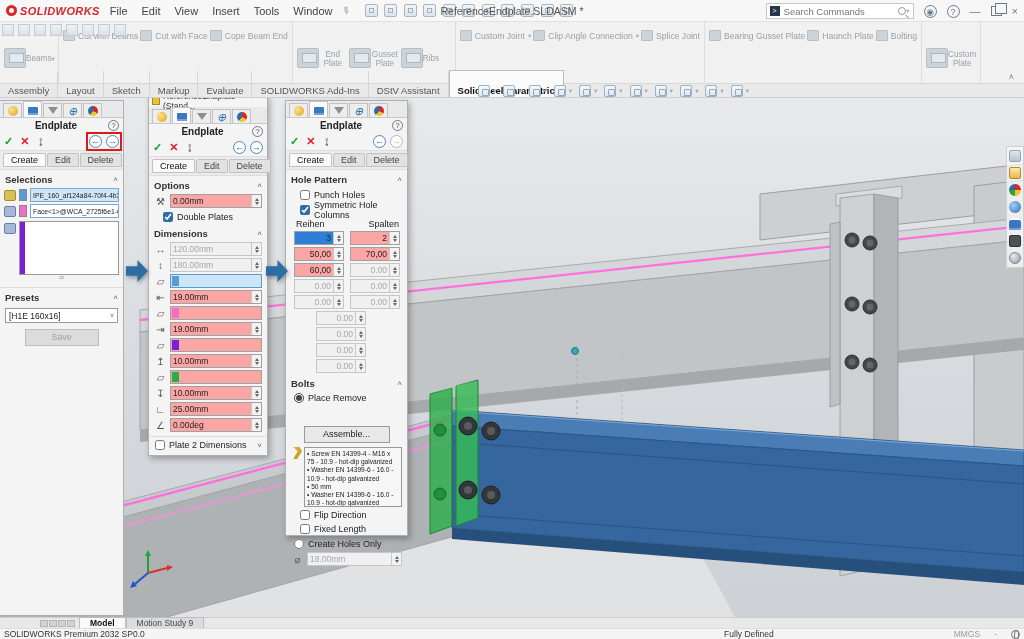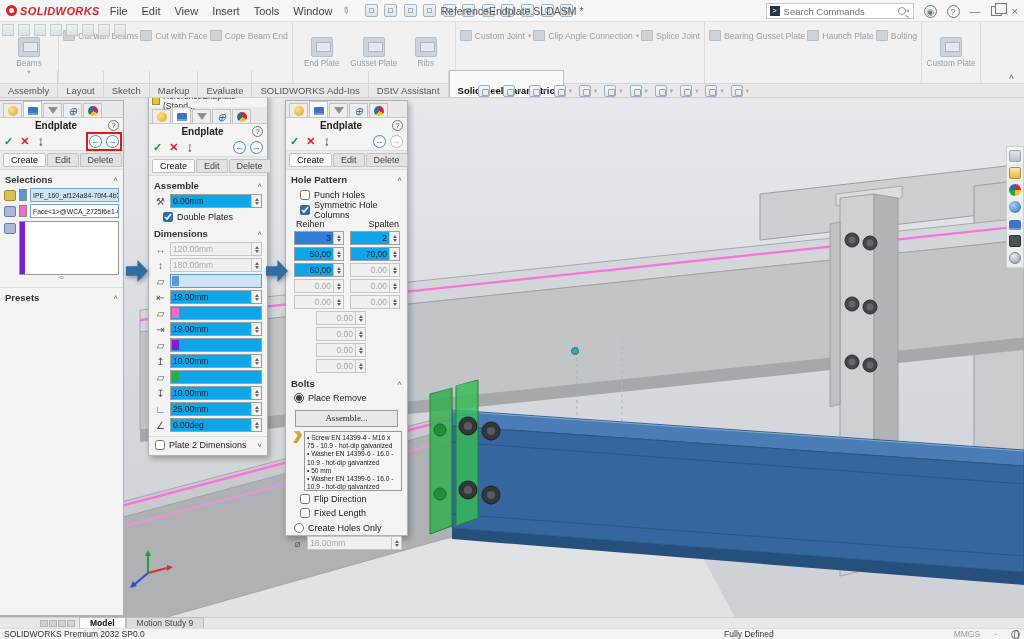--- a/index.html
+++ b/index.html
@@ -30,21 +30,21 @@
   .circle-glyph { width:13px; height:13px; border:1px solid #6c7a87; border-radius:50%; text-align:center; line-height:12px; font-size:9px; color:#6c7a87; }
   .win-restore { width:11px; height:10px; border:1px solid #6c7a87; position:relative; }
   .win-restore::after { content:""; position:absolute; left:3px; top:-4px; width:10px; height:9px; border:1px solid #6c7a87; background:#f7f7f7; }
 
   
   .ribbon { position:absolute; top:22px; left:0; width:1024px; height:62px; background:#f1f1f1; border-bottom:1px solid #d7d7d7; display:flex; align-items:stretch; overflow:hidden; z-index:55; }
   .minibar { position:absolute; top:24px; left:2px; display:flex; gap:4px; z-index:57; }
   .mini-icon { width:12px; height:12px; border:1px solid #c3cad0; background:linear-gradient(180deg,#eef1f3,#dbe1e6); }
   .rgroup { display:flex; border-right:1px solid #dddddd; padding:14px 4px 2px 4px; gap:2px; }
   .rgroup.tall { padding-top:6px; }
-  .rbig { width:50px; display:flex; flex-direction:column; align-items:center; font-size:8.2px; line-height:1.1; text-align:center; color:#9aa0a6; padding-top:1px; }
+  .rbig { width:50px; display:flex; align-items:center; font-size:8.2px; line-height:1.1; text-align:center; color:#9aa0a6; padding-top:1px; }
   .rbig-icon { width:22px; height:20px; background:#ccd3d9; border:1px solid #b6bec6; border-radius:2px; position:relative; margin-bottom:2px; flex:none; }
   .rbig-icon::after { content:""; position:absolute; left:4px; top:4px; width:13px; height:8px; background:#e4e9ed; border:1px solid #aeb7bf; }
   .rrow { display:flex; align-items:center; gap:3px; font-size:8.6px; color:#9aa0a6; height:15px; white-space:nowrap; }
   .rrow-icon { width:12px; height:11px; background:#ccd3d9; border:1px solid #b6bec6; border-radius:1px; flex:none; }
   .rcaret { font-size:6.5px; color:#a8aeb4; }
   .ribbon-collapse { position:absolute; right:8px; bottom:2px; color:#777; font-size:9px; }
 
   
   .tabrow { position:absolute; top:84px; left:0; width:1024px; height:14px; background:#e9e9e9; border-bottom:1px solid #cfcfcf; display:flex; align-items:flex-end; z-index:55; }
   .ctab { font-size:9.5px; color:#555; padding:13px 8px; border-right:1px solid #d5d5d5; height:14px; line-height:13px; }
@@ -102,21 +102,21 @@
   .purplebar { position:absolute; left:0; top:0; bottom:0; width:5px; }
   .resize-dot { width:5px; height:3px; border:1px solid #aaa; border-radius:2px; margin:1px auto 0 auto; }
   .preset-row { padding:3px 5px; }
   .selectbox { height:15px; border:1px solid #9a9a9a; background:#fff; display:flex; align-items:center; font-size:8.5px; padding:0 3px; color:#222; }
   .selectbox .dd { margin-left:auto; font-size:7px; color:#666; }
   .btn { display:block; margin:6px auto; width:74px; height:17px; background:#dcdcdc; border:1px solid #bdbdbd; color:#9e9e9e; font-size:9px; text-align:center; line-height:15px; }
   .btn.on { background:#e8e8e8; border-color:#9a9a9a; color:#222; }
 
   .frow { display:flex; align-items:center; gap:3px; padding:1px 5px; height:16px; }
   .ficon { width:13px; text-align:center; color:#555; font-size:10px; flex:none; line-height:13px; }
-  .nfield { flex:1; height:14px; border:1px solid #a0a0a0; background:#0ea5e9; display:flex; align-items:stretch; overflow:hidden; }
+  .nfield { flex:1; height:14px; border:1px solid #a0a0a0; background:#fca5a5; display:flex; align-items:stretch; overflow:hidden; }
   .nfield .nval { flex:1; font-size:8.5px; line-height:12px; padding:0 2px; color:#222; white-space:nowrap; }
   .nfield.num .nval { text-align:right; }
   .nfield.disabled { background:#f0f0f0; border-color:#c6c6c6; }
   .nfield.disabled .nval { color:#a8a8a8; }
   .nfield.selhl { background:#cde6f7; border-color:#5b9bd5; }
   .spin { width:10px; border-left:1px solid #c9c9c9; display:flex; flex-direction:column; align-items:center; justify-content:center; gap:1px; background:#f2f2f2; flex:none; }
   .spin i { width:0; height:0; border-left:2.5px solid transparent; border-right:2.5px solid transparent; }
   .spin .up { border-bottom:3px solid #666; }
   .spin .dn { border-top:3px solid #666; }
   .fchip { width:7px; height:10px; margin-left:1px; flex:none; }
@@ -502,20 +502,27 @@
       <span class="sel-icon cube" style="margin-top:2px"></span>
       <div class="listbox" style="margin-left:3px">
         <span class="purplebar" style="background:#7a1fd6"></span>
       </div>
     </div>
     <div class="resize-dot"></div>
     <div class="sec-head" style="border-top:1px solid #ddd; margin-top:8px;">
         <span>Presets</span>
         <span class="sec-chev">˄</span>
       </div>
+    <div class="preset-row">
+      <div class="selectbox">
+        <span>[H1E 160x16]</span>
+        <span class="dd">˅</span>
+      </div>
+      <span class="btn">Save</span>
+    </div>
   </div>
 
   <div class="arrow-btn" id="arrow1"></div>
 
   <div class="panel" id="panel2">
     <div class="doc-header">
         <span class="asm-glyph"></span>
         <span>ReferenceEndplate (Stand...</span>
       </div>
     <div class="pm-tabs">
@@ -547,21 +554,21 @@
         <span class="nav-circ">←</span>
         <span class="nav-circ">→</span>
       </span>
     </div>
     <div class="pm-cet">
       <span class="cet active">Create</span>
       <span class="cet">Edit</span>
       <span class="cet">Delete</span>
     </div>
     <div class="sec-head">
-        <span>Assemble</span>
+        <span>Options</span>
         <span class="sec-chev">˄</span>
       </div>
     <div class="frow">
       <span class="ficon">⚒</span>
       <span class="nfield">
           <span class="nval">0.00mm</span>
           <span class="spin">
             <i class="up"></i>
             <i class="dn"></i>
           </span>
@@ -865,21 +872,21 @@
         </div>
       </div>
     <div class="sec-head">
         <span>Bolts</span>
         <span class="sec-chev">˄</span>
       </div>
     <label class="radio-row">
         <input type="radio" name="boltmode" checked="checked" style="">
         <span>Place Remove</span>
       </label>
-    <span class="btn on" style="width:103px; margin:5px auto 2px auto;font-family:Liberation Serif, serif;">Assemble...</span>
+    <span class="btn on" style="width:86px; margin:21px auto 2px auto;">Assemble...</span>
     <div class="boltlist-wrap">
       <span class="bolt-glyph"></span>
       <div class="boltlist" id="bolt-list">
           <div>Screw EN 14399-4 - M16 x 75 - 10.9 - hot-dip galvanized</div>
           <div>Washer EN 14399-6 - 16.0 - 10.9 - hot-dip galvanized</div>
           <div>50 mm</div>
           <div>Washer EN 14399-6 - 16.0 - 10.9 - hot-dip galvanized</div>
         </div>
     </div>
     <label class="cb-row">

